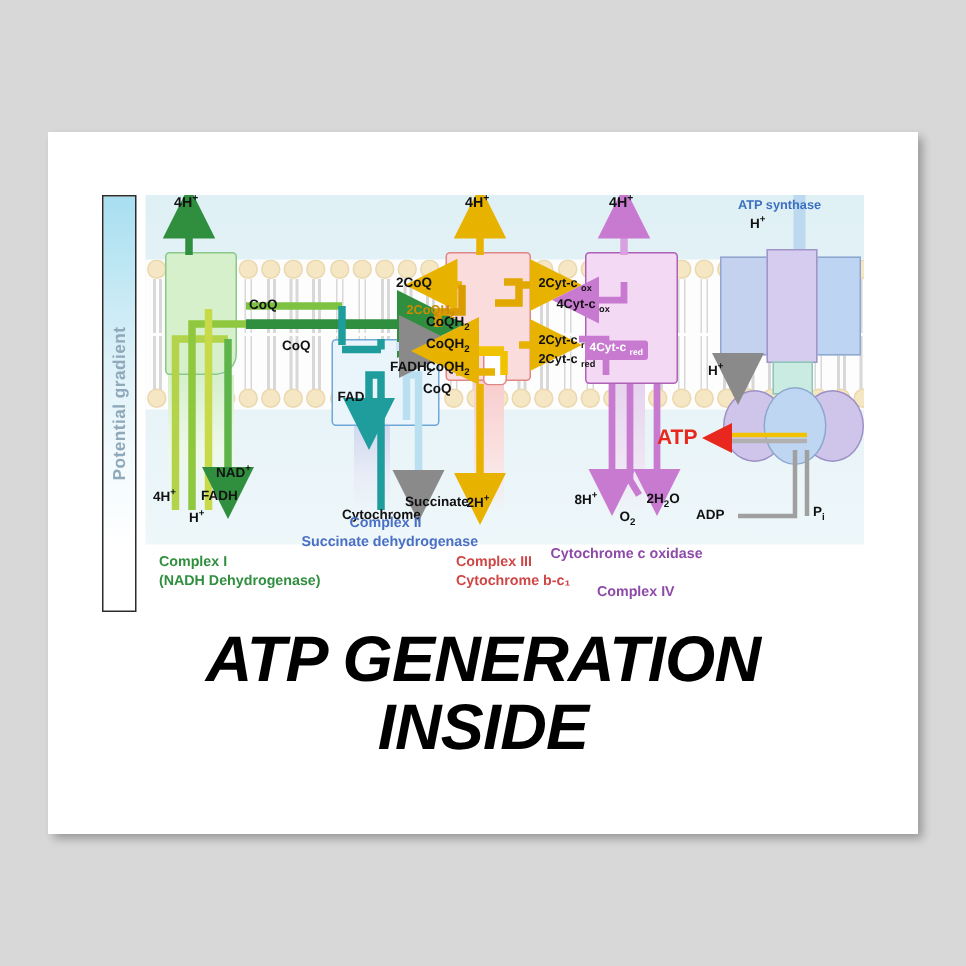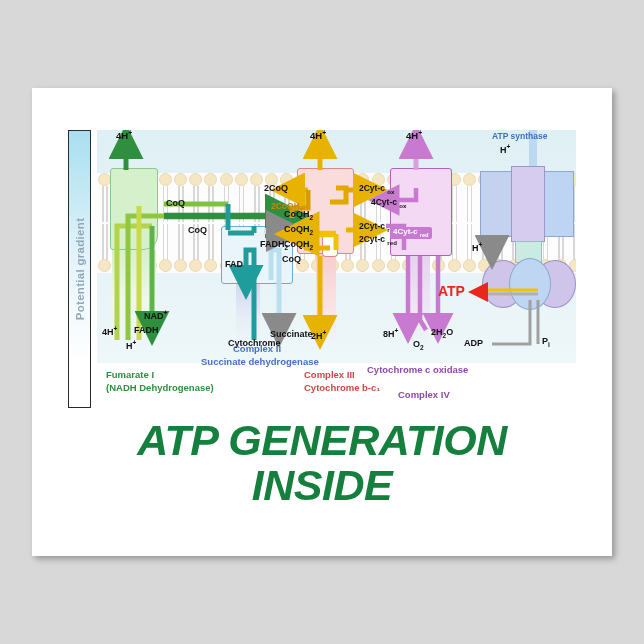--- a/index.html
+++ b/index.html
@@ -88,21 +88,21 @@
   .grn{color:#2f8f3e;}
   .blu{color:#4a6fc4;}
   .red{color:#cf4646;}
   .pur{color:#8e4aa8;}
   .atp{color:#e8281e;font-size:14px;font-weight:bold;}
   
   #ovl{position:absolute;left:0;top:0;width:508px;height:285px;pointer-events:none;}
   
   #title{
     position:absolute;left:0;top:330px;width:580px;text-align:center;
-    color:#15803d;font-weight:bold;font-style:italic;
+    color:#000000;font-weight:bold;font-style:italic;
     font-size:43px;line-height:1.04;letter-spacing:-0.5px;
   }
   #credit{
     position:absolute;left:0;top:430px;width:580px;text-align:center;
     font-size:8.5px;font-weight:bold;color:#111;letter-spacing:0.8px;
   }
 </style>
 </head>
 <body>
 
@@ -446,21 +446,21 @@
     <div class="lbl blk" style="left:345px;top:210px;font-size:9px;"><span>O</span><span class="sub">2</span></div>
     <div class="lbl blk" style="left:363px;top:198px;font-size:9px;"><span>2H</span><span class="sub">2</span><span>O</span></div>
 
     <div class="lbl blk" style="left:432px;top:14px;font-size:9px;"><span>H</span><span class="sup">+</span></div>
     <div class="lbl blk" style="left:404px;top:112px;font-size:9px;"><span>H</span><span class="sup">+</span></div>
     <div class="lbl blk" style="left:424px;top:2px;font-size:8.5px;color:#3b6fc0;">ATP synthase</div>
     <div class="lbl atp" style="left:370px;top:154px;">ATP</div>
     <div class="lbl blk" style="left:396px;top:209px;font-size:9px;">ADP</div>
     <div class="lbl blk" style="left:474px;top:207px;font-size:9px;"><span>P</span><span class="sub">i</span></div>
 
-    <div class="lbl grn" style="left:38px;top:240px;font-size:9.5px;">Fumarate I</div>
+    <div class="lbl grn" style="left:38px;top:240px;font-size:9.5px;">Complex I</div>
     <div class="lbl grn" style="left:38px;top:253px;font-size:9.5px;">(NADH Dehydrogenase)</div>
 
     <div class="lbl blu" style="left:165px;top:214px;font-size:9.5px;">Complex II</div>
     <div class="lbl blu" style="left:133px;top:227px;font-size:9.5px;">Succinate dehydrogenase</div>
 
     <div class="lbl red" style="left:236px;top:240px;font-size:9.5px;">Complex III</div>
     <div class="lbl red" style="left:236px;top:253px;font-size:9.5px;">Cytochrome b-c₁</div>
 
     <div class="lbl pur" style="left:330px;top:222px;font-size:9.5px;margin-top:38px;">Complex IV</div>
     <div class="lbl pur" style="left:299px;top:235px;font-size:9.5px;">Cytochrome c oxidase</div>

